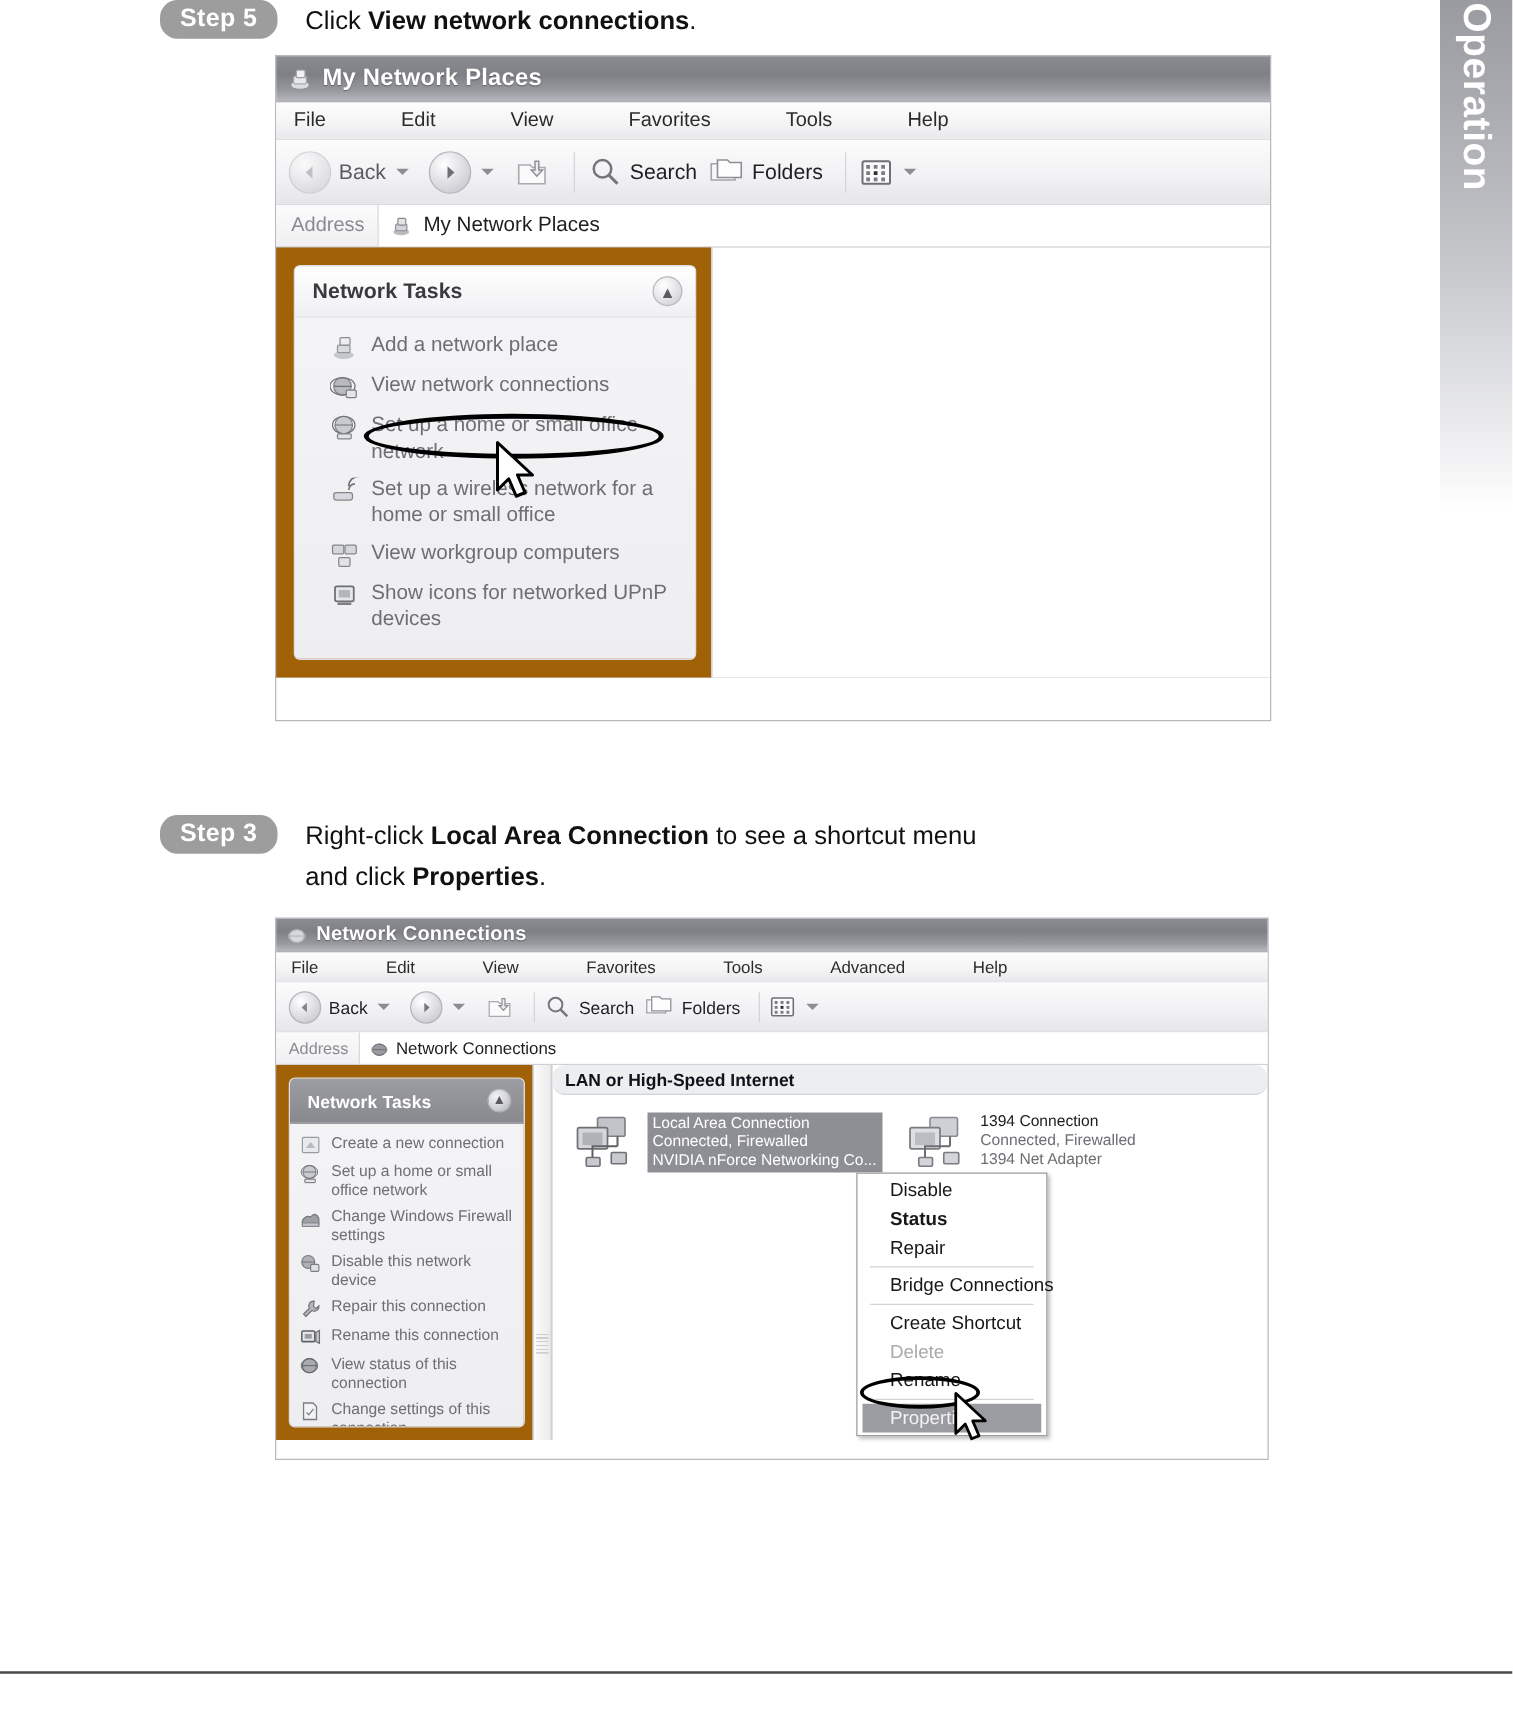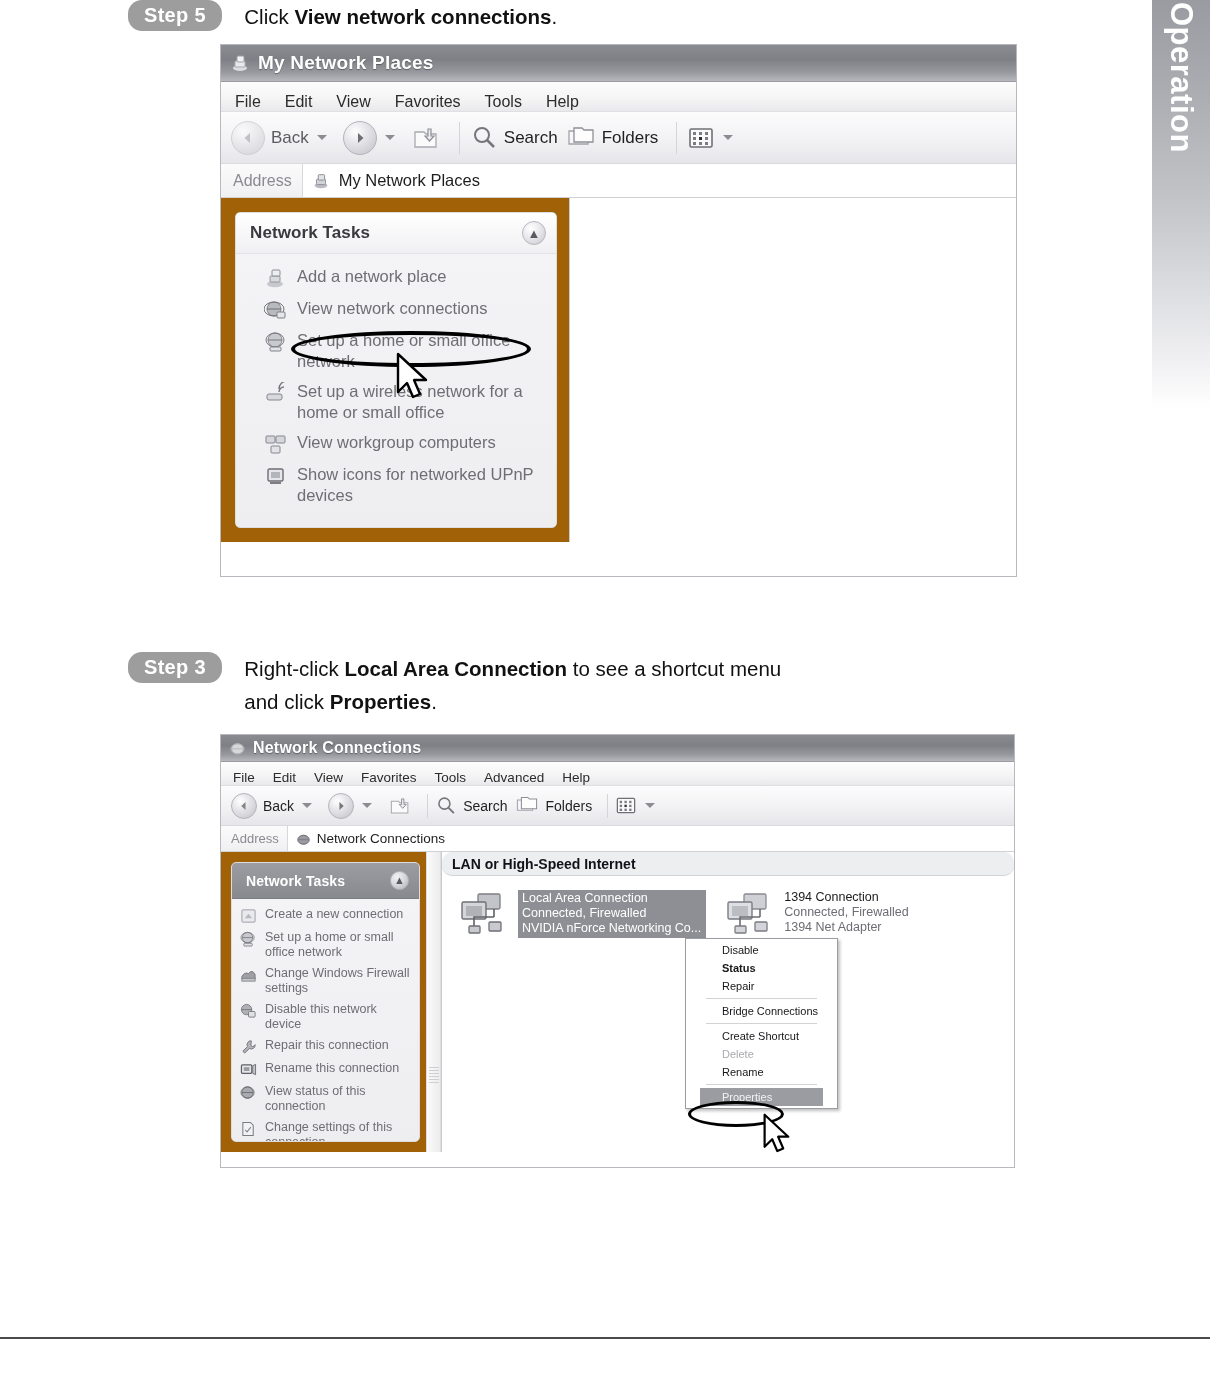--- a/index.html
+++ b/index.html
@@ -80,25 +80,26 @@
     font-size: 19px;
     text-shadow: 0 1px 1px rgba(0,0,0,.35);
     margin-left: 7px;
     letter-spacing: .2px;
   }
   .win-title.small { font-size: 16px; }
 
   .menubar {
     height: 30px;
     background: linear-gradient(to bottom,#fdfdfd 0%, #f4f4f5 60%, #e9e9ec 100%);
-    display: flex; align-items: flex-end;
+    display: flex; align-items: center;
     padding-left: 14px;
     font-size: 16px;
     color: #2b2b2b;
     border-bottom: 1px solid #e0e0e4;
+    gap: 36px;
   }
   .menubar.small { height: 24px; font-size: 13.5px; padding-left: 12px; }
   .menubar span { margin-right: 24px; white-space: nowrap; }
   .menubar.small span { margin-right: 18px; }
 
   .toolbar {
     height: 52px;
     background: linear-gradient(to bottom,#fcfcfd 0%, #f2f2f4 55%, #e6e6ea 100%);
     display: flex; align-items: center;
     padding-left: 10px;
@@ -209,22 +210,22 @@
     position:absolute; top:215px; left:2px; width:10px; height:16px;
     background: repeating-linear-gradient(to bottom,#cfcfd3 0 1px, transparent 1px 3px);
   }
 
   
   .ctxmenu {
     position:absolute;
     background:#ffffff;
     border:1px solid #9b9ca1;
     box-shadow: 2px 2px 3px rgba(0,0,0,.25);
-    padding:2px 14px;
-    font-size:11px;
+    padding:2px 4px;
+    font-size:15px;
   }
   .ctxitem { padding:3px 12px 3px 22px; color:#17171a; white-space:nowrap; }
   .ctxitem.bold { font-weight:bold; }
   .ctxitem.disabled { color:#a9a9ae; }
   .ctxitem.highlight { background:#9a9ca1; color:#f2f2f4; }
   .ctxsep { height:1px; background:#d2d3d7; margin:3px 6px; }
 
   
   .ellipse {
     position:absolute; border:4px solid #000000; border-radius:50%;

